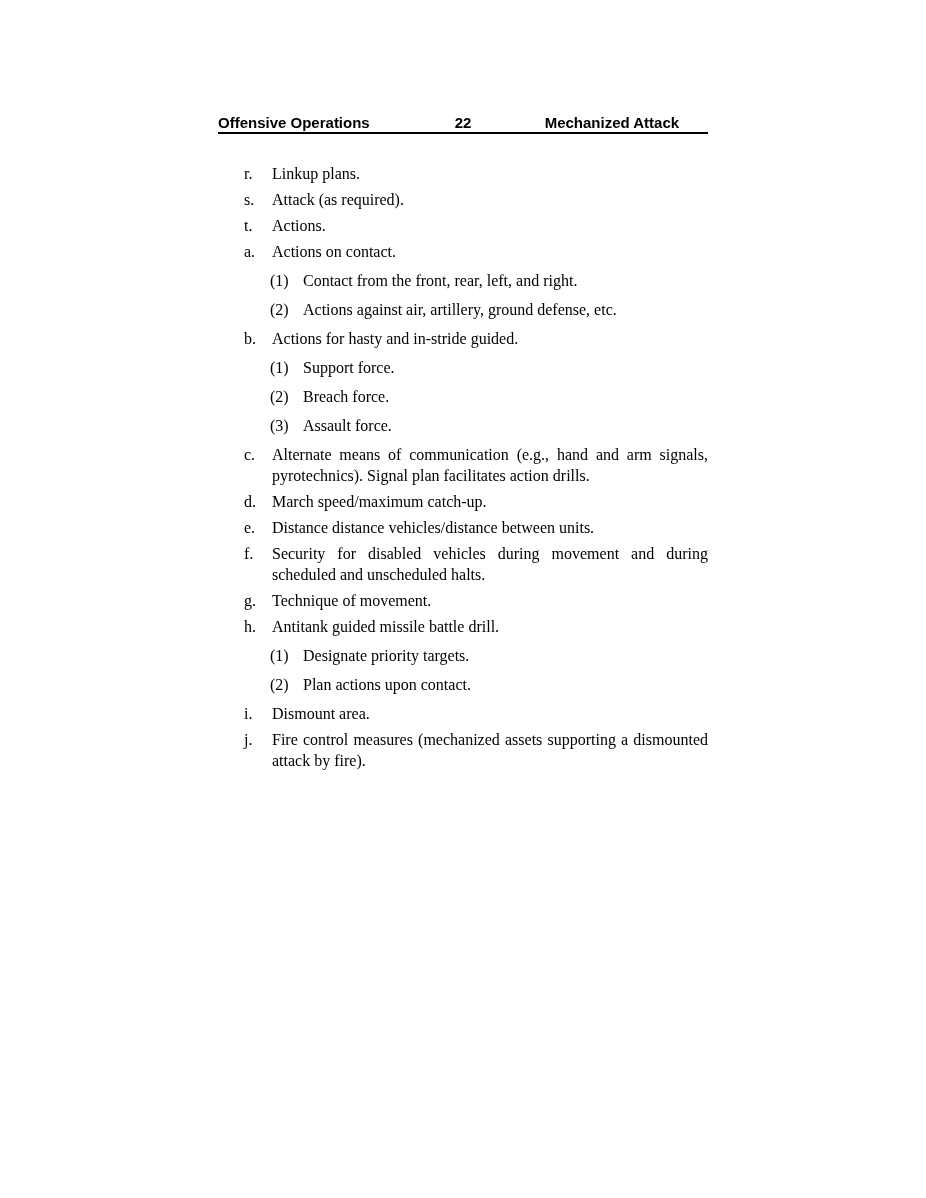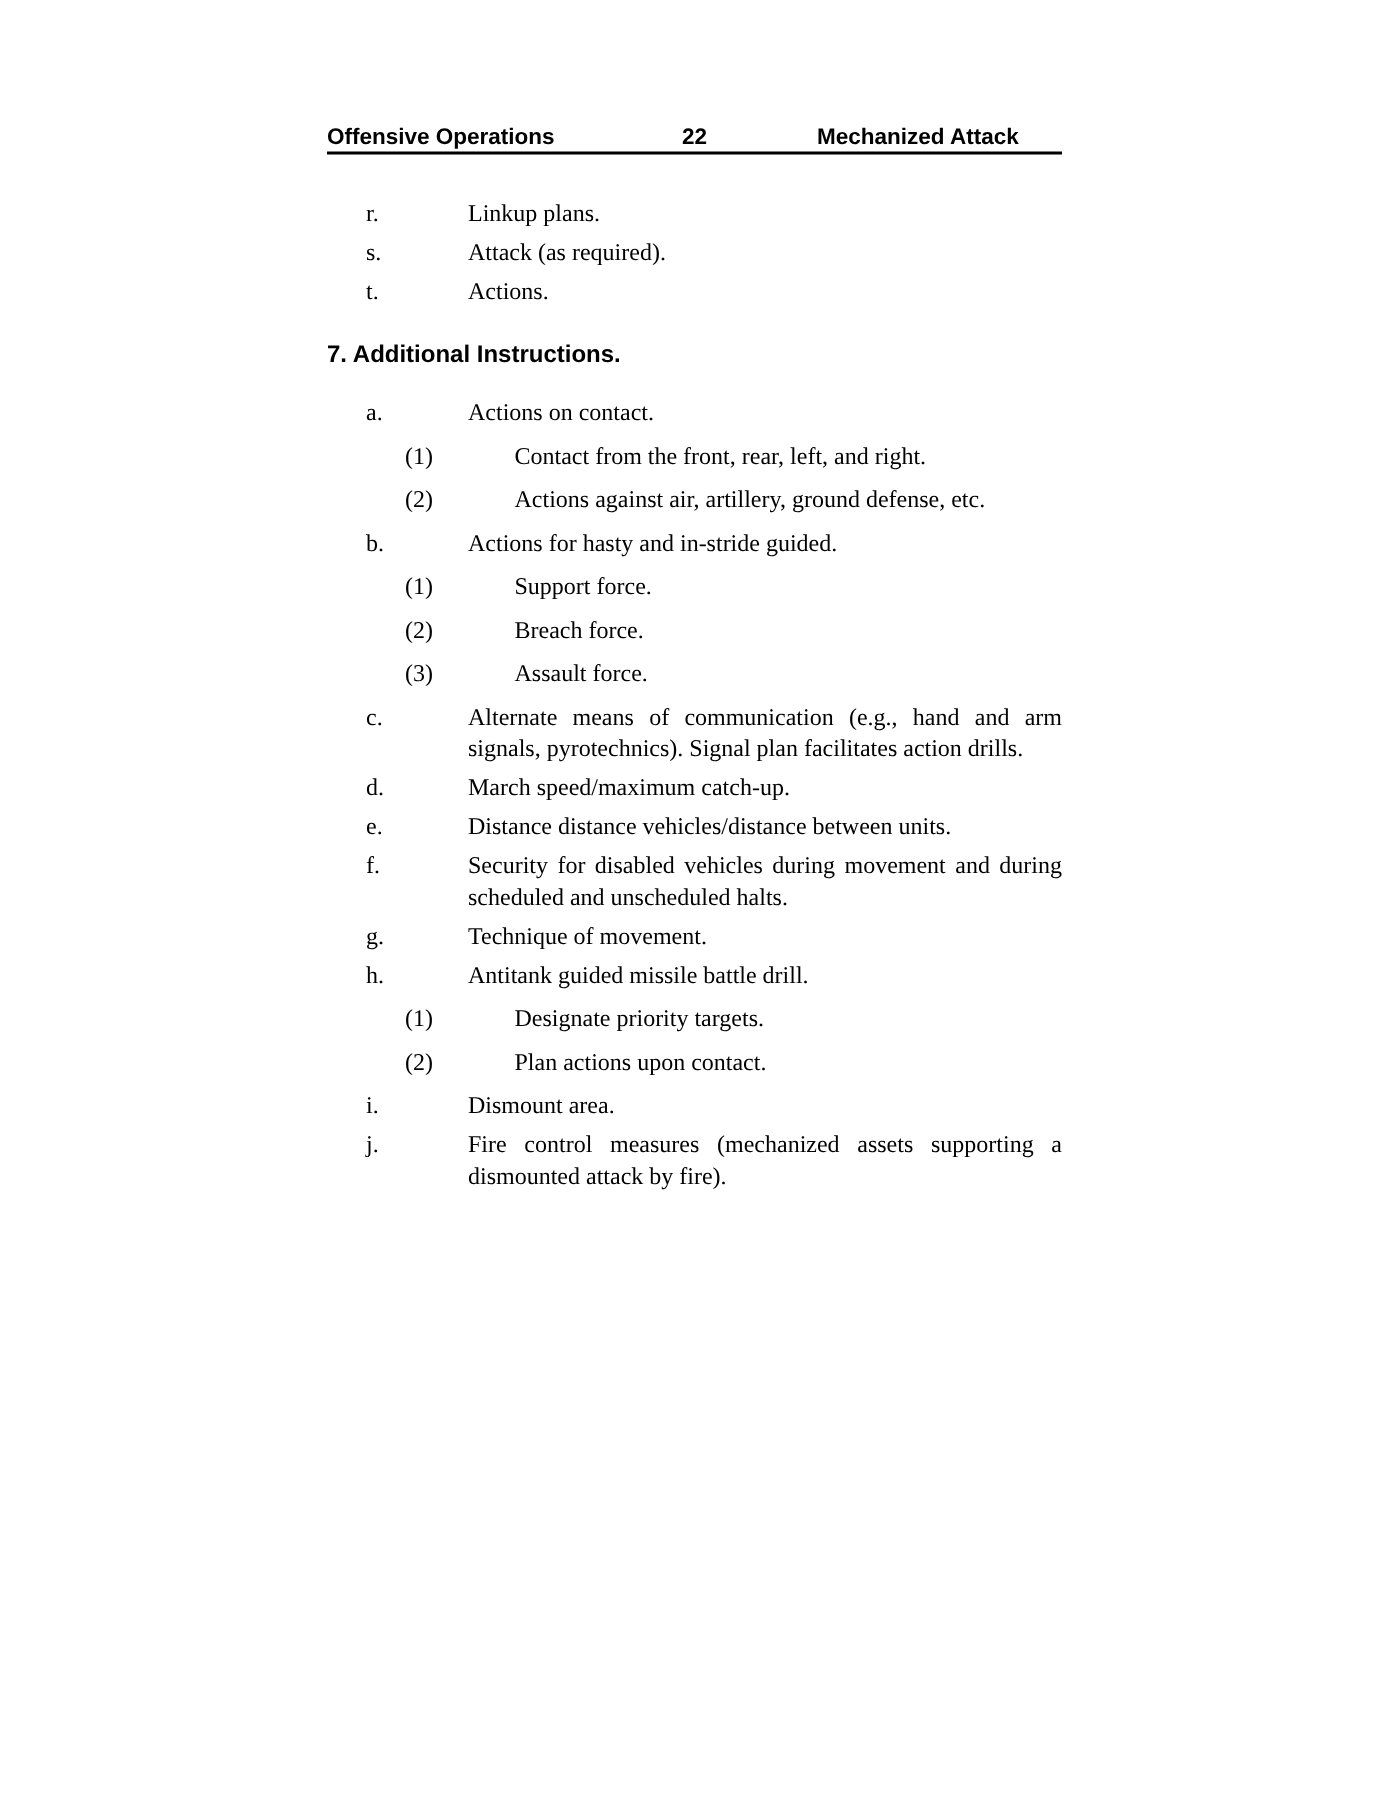--- a/index.html
+++ b/index.html
@@ -14,21 +14,21 @@
     background: #ffffff;
     color: #000000;
     overflow: hidden;
     font-family: "Liberation Serif", serif;
     font-size: 16px;
     line-height: 21px;
   }
   .content {
     width: 490px;
     margin: 0 auto;
-    padding-top: 83px;
+    padding-top: 114px;
   }
   
   .hdr {
     font-family: "Liberation Sans", sans-serif;
     font-weight: bold;
     font-size: 15px;
     line-height: 17px;
   }
   .hdr-row1 {
     display: flex;
@@ -56,21 +56,20 @@
     margin-left: 26px;
     margin-bottom: 5px;
   }
   .item .label {
     width: 28px;
     flex-shrink: 0;
   }
   .item .text {
     flex: 1;
     text-align: justify;
-    margin-left: 40px;
   }
   .sub {
     margin-left: 52px;
     margin-top: 8px;
     margin-bottom: 8px;
   }
   .sub .label {
     width: 33px;
   }
   .section-heading {
@@ -105,21 +104,20 @@
       </div>
       <div class="item">
         <span class="label">s.</span>
         <span class="text">Attack (as required).</span>
       </div>
       <div class="item">
         <span class="label">t.</span>
         <span class="text">Actions.</span>
       </div>
 
-      <div class="section-heading">7. Additional Instructions.</div>
 
       <div class="item">
         <span class="label">a.</span>
         <span class="text">Actions on contact.</span>
       </div>
       <div class="item sub">
         <span class="label">(1)</span>
         <span class="text">Contact from the front, rear, left, and right.</span>
       </div>
       <div class="item sub">

